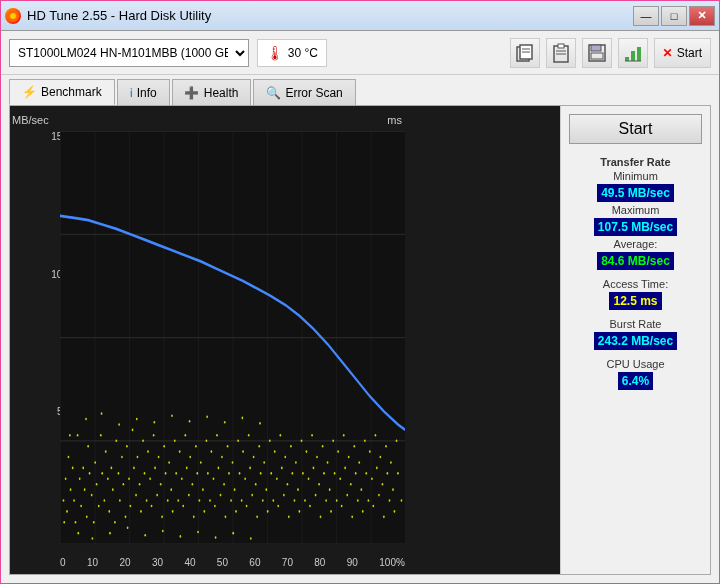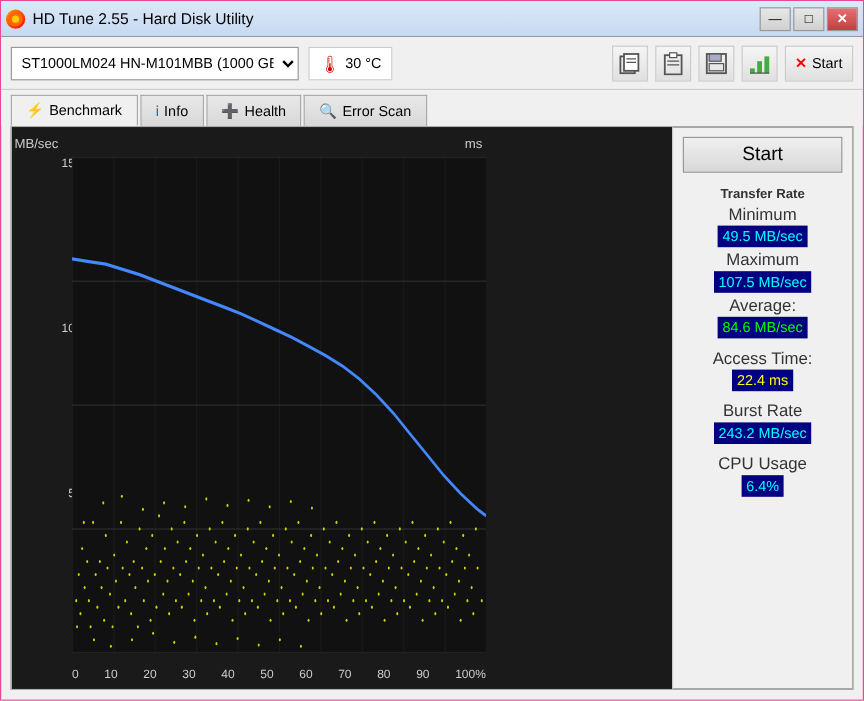--- a/index.html
+++ b/index.html
@@ -252,31 +252,31 @@
     }
 
     .stat-group {
       display: flex;
       flex-direction: column;
       gap: 2px;
       align-items: center;
     }
 
     .stat-label {
-      font-size: 14px;
+      font-size: 11px;
       color: #333;
     }
 
     .stat-value {
       background: #000080;
       color: #00ffff;
       text-align: center;
       padding: 2px 4px;
       font-size: 12px;
-      font-weight: normal;
+      font-weight: bold;
     }
 
     .stat-value.yellow-text {
       color: #ffff00;
     }
 
     .stat-value.green-text {
       color: #00ff00;
     }
 
@@ -658,21 +658,21 @@
         <span class="stat-label">Minimum</span>
         <div class="stat-value">49.5 MB/sec</div>
         <span class="stat-label">Maximum</span>
         <div class="stat-value">107.5 MB/sec</div>
         <span class="stat-label">Average:</span>
         <div class="stat-value green-text">84.6 MB/sec</div>
       </div>
 
       <div class="stat-group">
         <span class="stat-label">Access Time:</span>
-        <div class="stat-value yellow-text">22.4 ms</div>
+        <div class="stat-value yellow-text">12.5 ms</div>
       </div>
 
       <div class="stat-group">
         <span class="stat-label">Burst Rate</span>
         <div class="stat-value">243.2 MB/sec</div>
       </div>
 
       <div class="stat-group">
         <span class="stat-label">CPU Usage</span>
         <div class="stat-value">6.4%</div>

